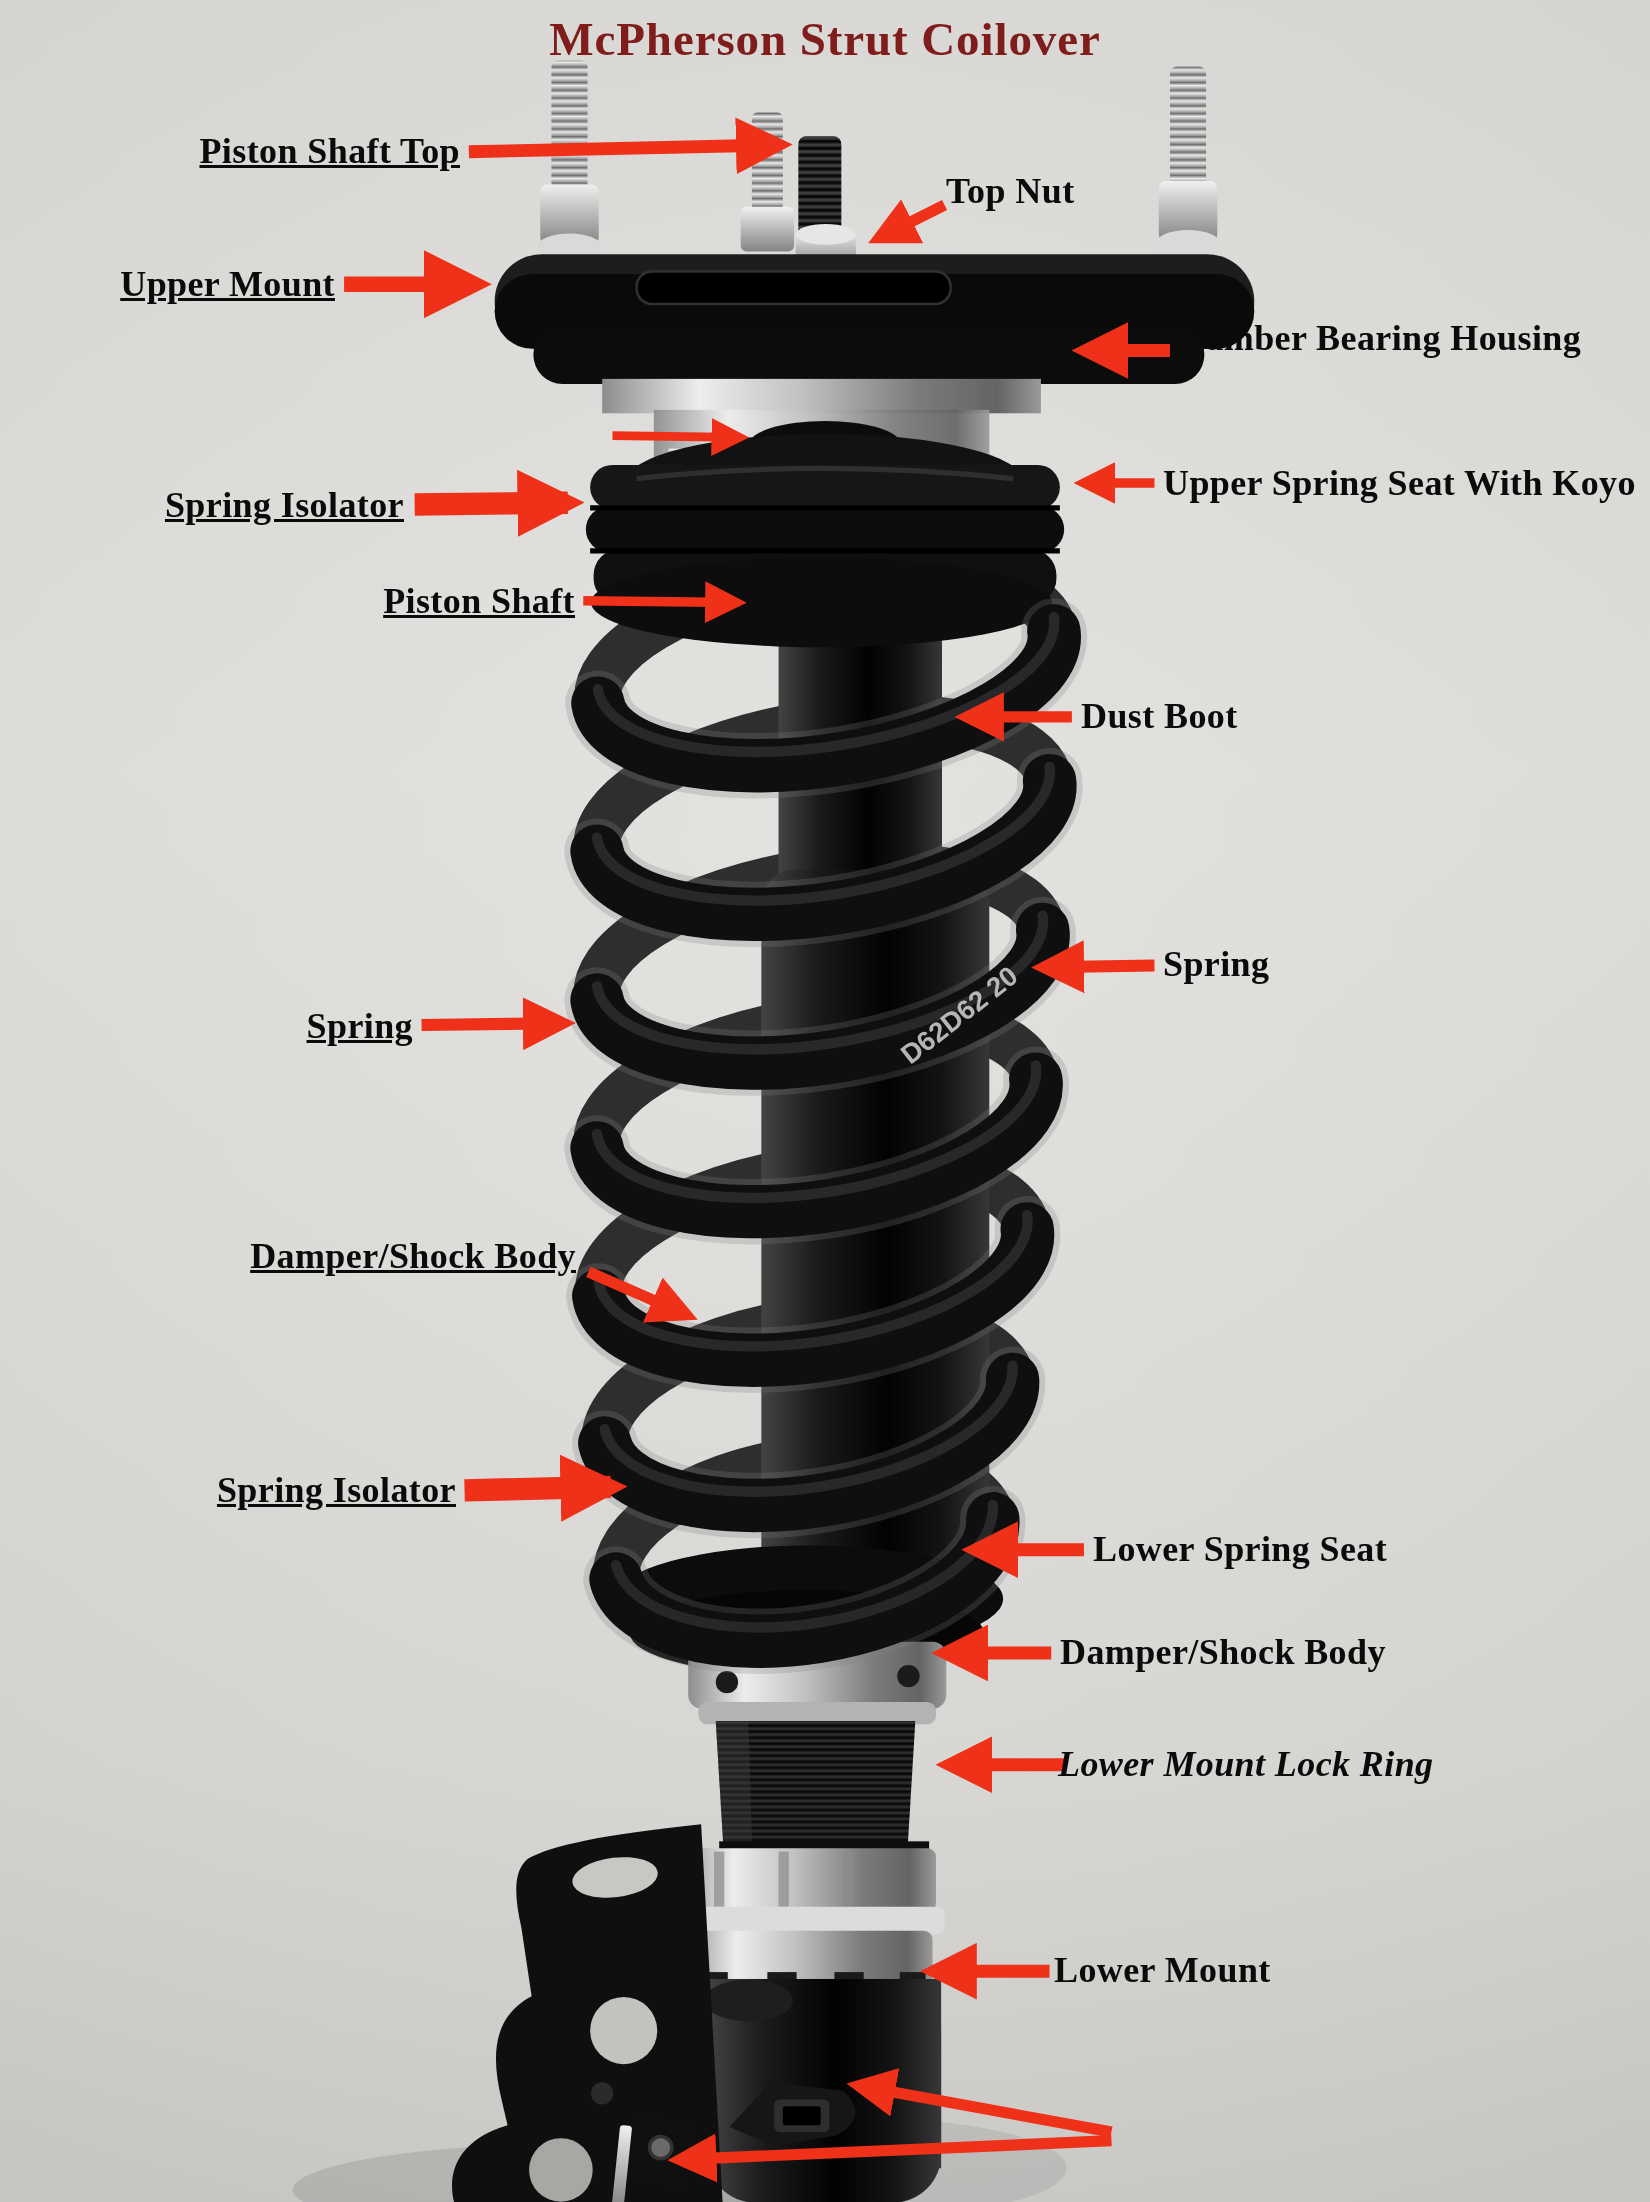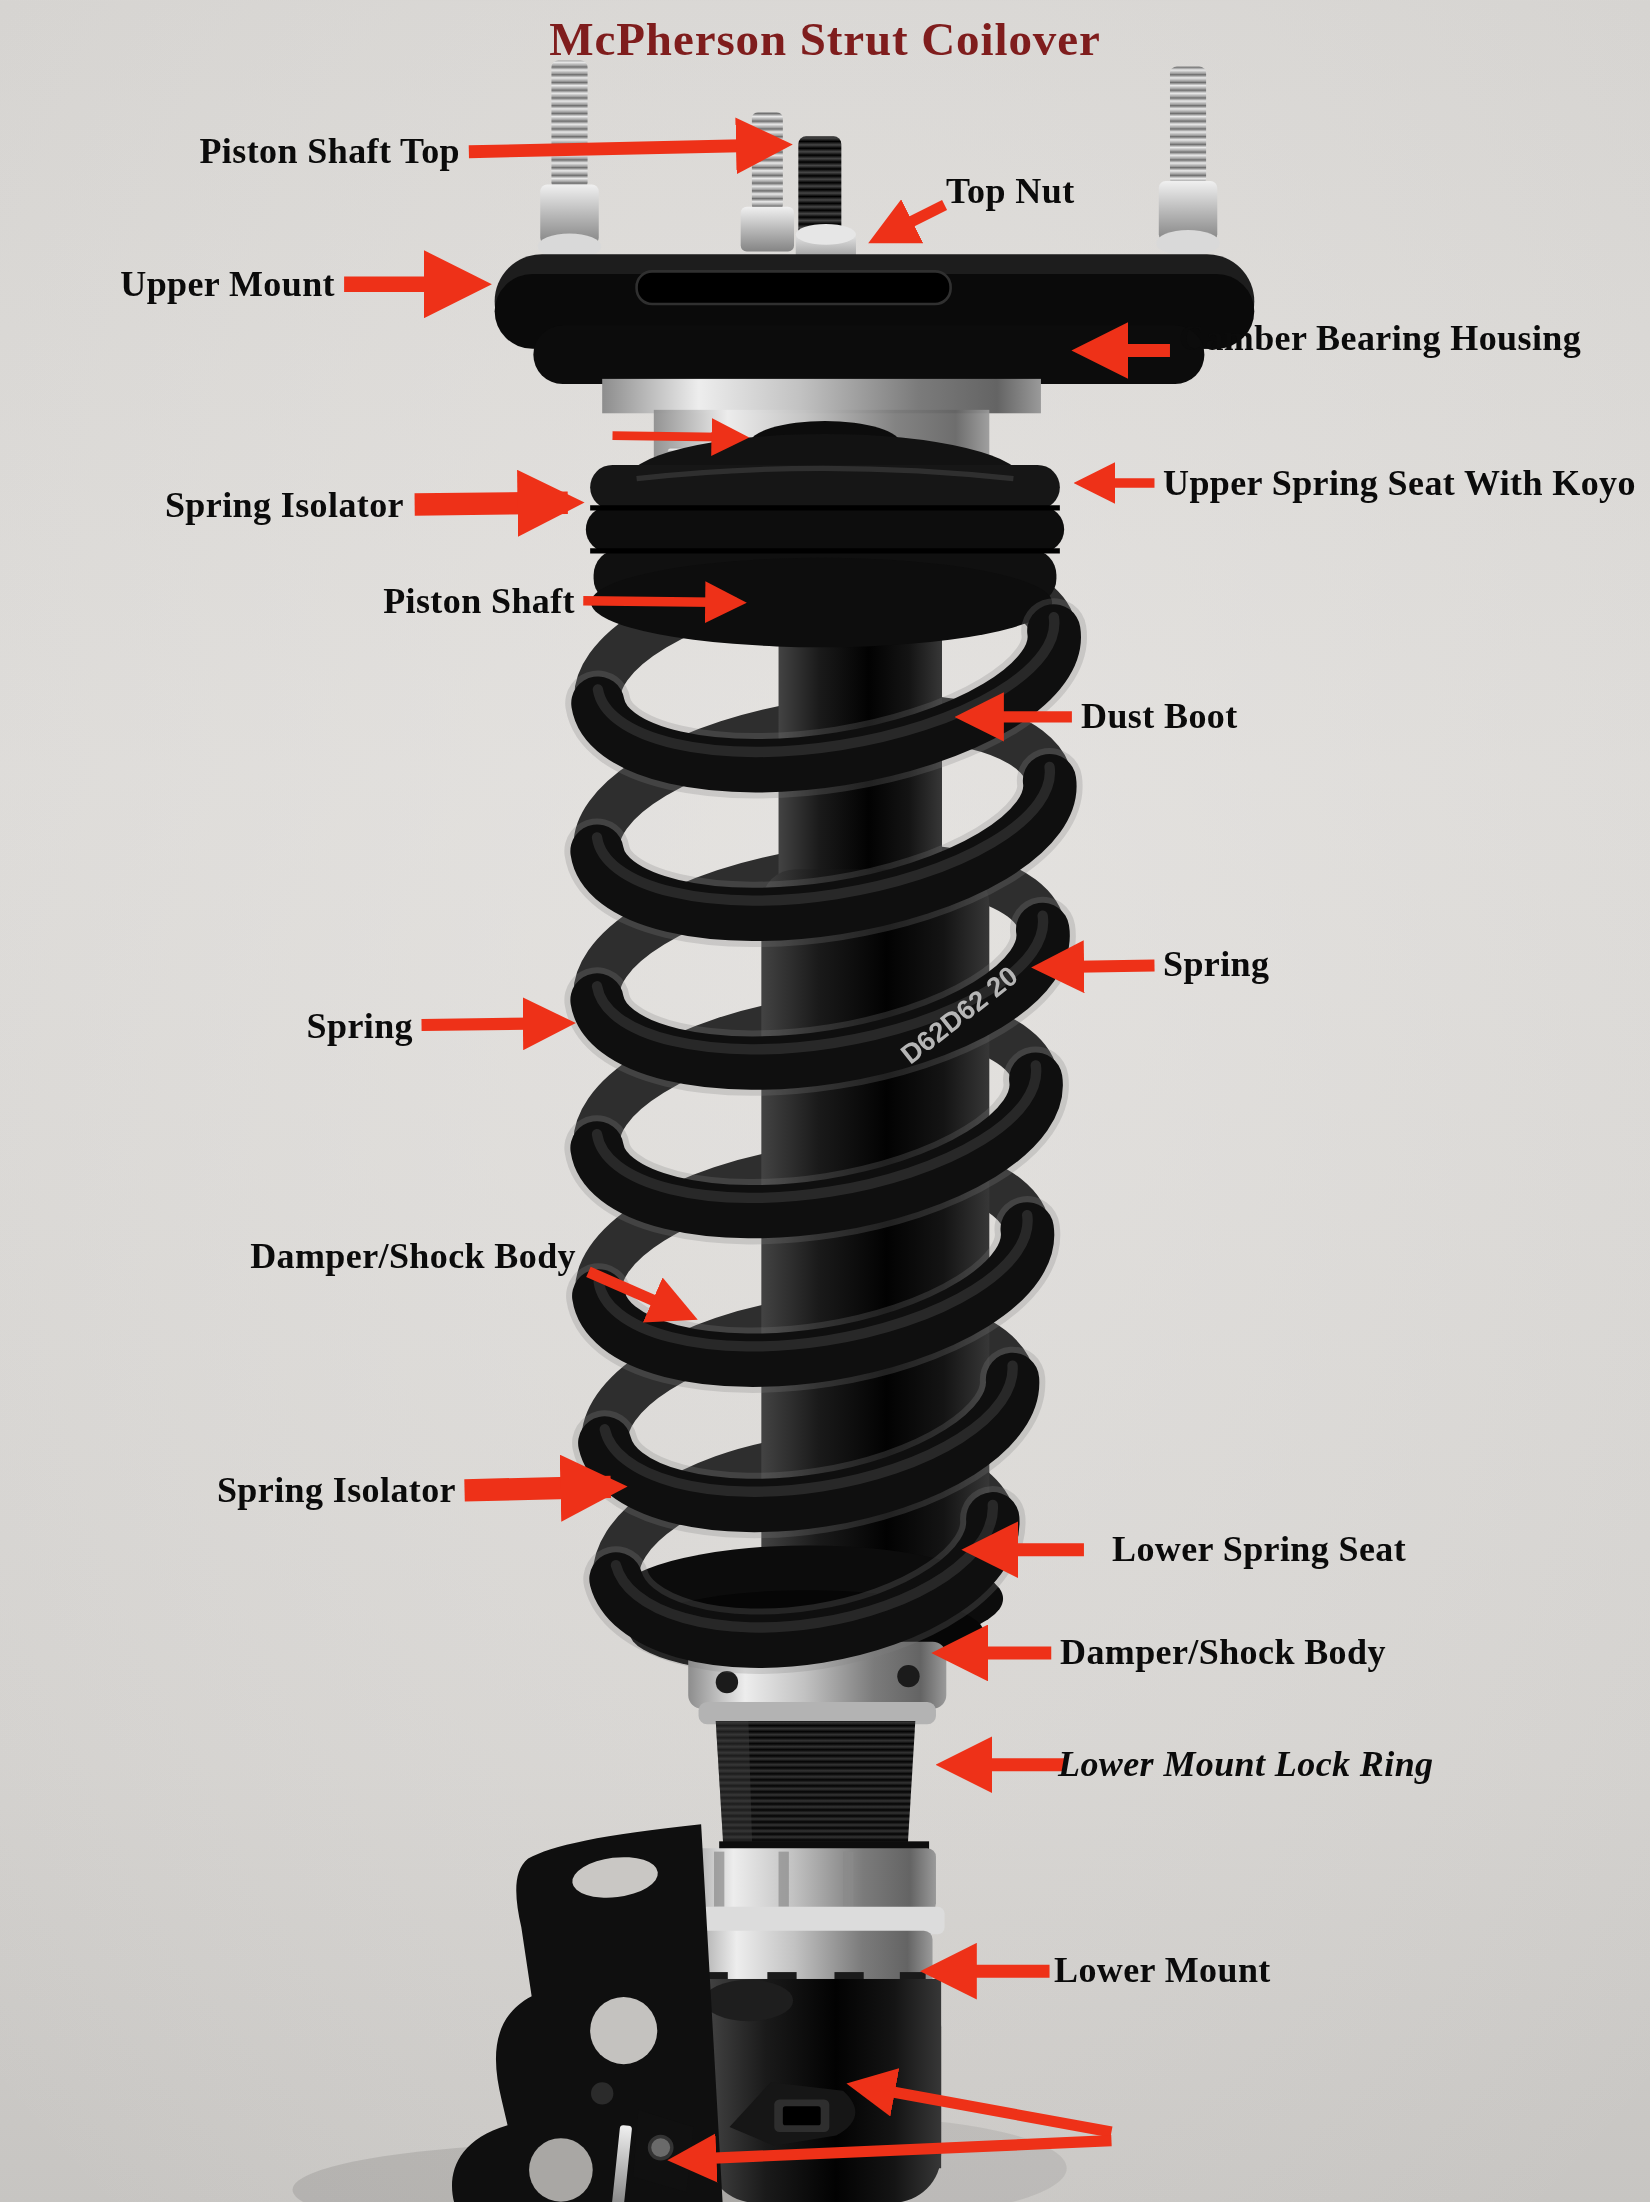--- a/index.html
+++ b/index.html
@@ -14,21 +14,21 @@
   .lbl{
     position:absolute;
     transform:translateY(-50%);
     font-weight:bold;
     font-size:36px;
     color:#0b0b0b;
     white-space:nowrap;
     letter-spacing:0.4px;
     line-height:1;
   }
-  .lbl.right-align{text-align:right;}
+  .lbl.right-align{text-align:right;text-decoration:underline;}
   #title{
     position:absolute;
     top:12px;left:0;width:100%;
     text-align:center;
     font-weight:bold;
     font-size:47px;
     color:#7f1d1d;
     letter-spacing:0.9px;
   }
 </style>
@@ -278,19 +278,19 @@
   <div class="lbl right-align" style="right:1315px;top:284px;">Upper Mount</div>
   <div class="lbl" style="left:1179px;top:338px;">Camber Bearing Housing</div>
   <div class="lbl right-align" style="right:1246px;top:505px;">Spring Isolator</div>
   <div class="lbl" style="left:1163px;top:483px;">Upper Spring Seat With Koyo</div>
   <div class="lbl right-align" style="right:1075px;top:601px;">Piston Shaft</div>
   <div class="lbl" style="left:1081px;top:716px;">Dust Boot</div>
   <div class="lbl" style="left:1163px;top:964px;">Spring</div>
   <div class="lbl right-align" style="right:1237px;top:1026px;">Spring</div>
   <div class="lbl right-align" style="right:1074px;top:1256px;">Damper/Shock Body</div>
   <div class="lbl right-align" style="right:1194px;top:1490px;">Spring Isolator</div>
-  <div class="lbl" style="left:1093px;top:1549px;margin-left:19px;">Lower Spring Seat</div>
+  <div class="lbl" style="left:1093px;top:1549px;">Lower Spring Seat</div>
   <div class="lbl" style="left:1060px;top:1652px;">Damper/Shock Body</div>
   <div class="lbl" style="left:1058px;top:1764px;font-style:italic;">Lower Mount Lock Ring</div>
   <div class="lbl" style="left:1054px;top:1970px;">Lower Mount</div>
 
 </div>
 
 
 </body></html>

